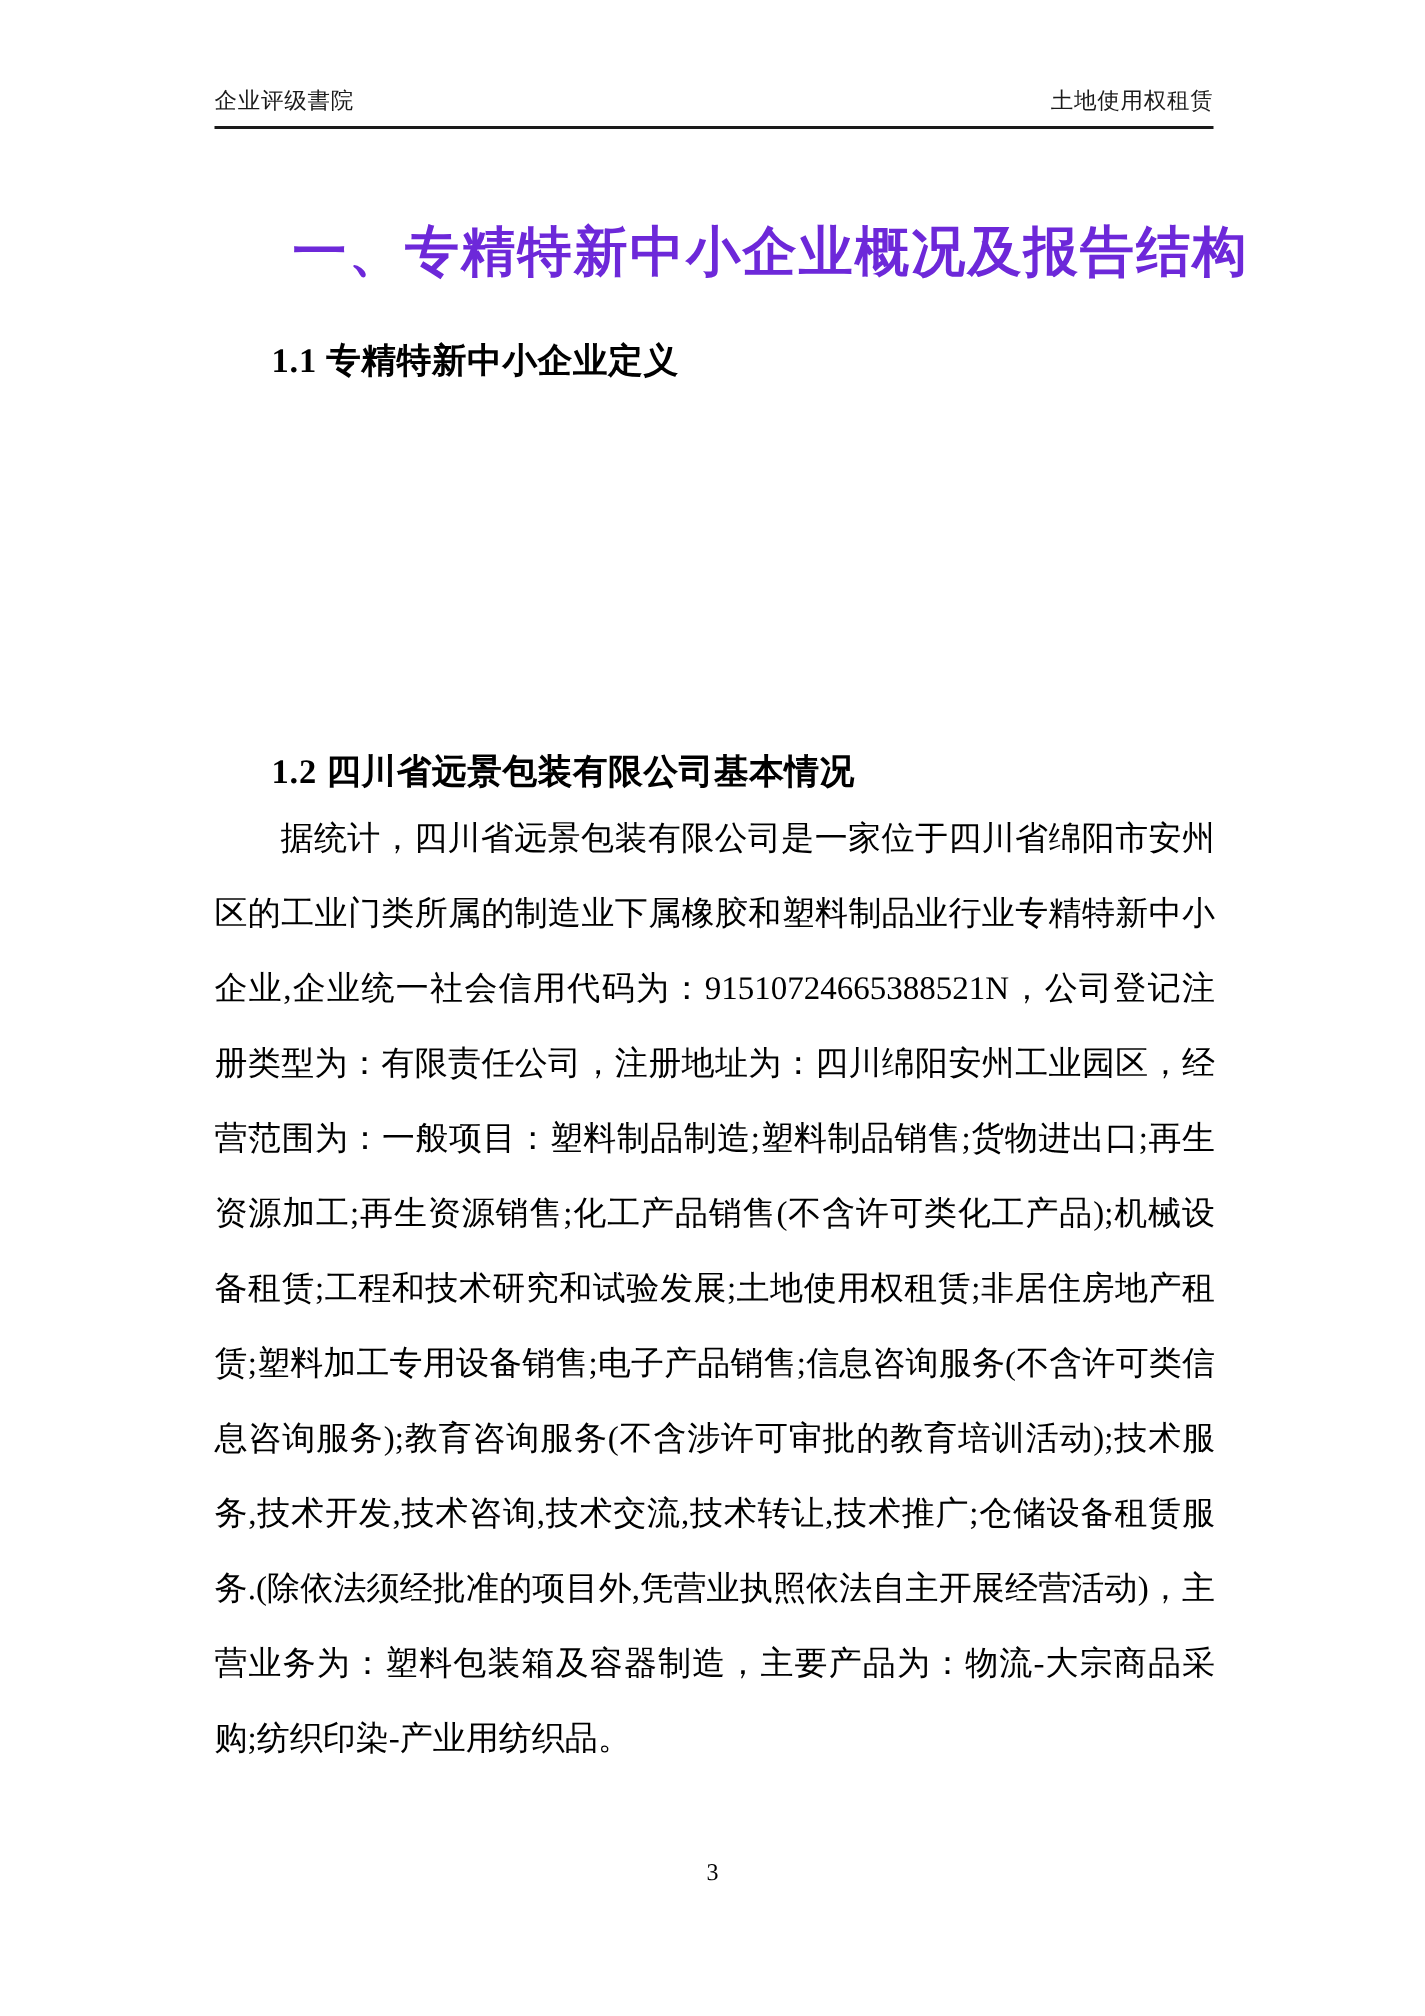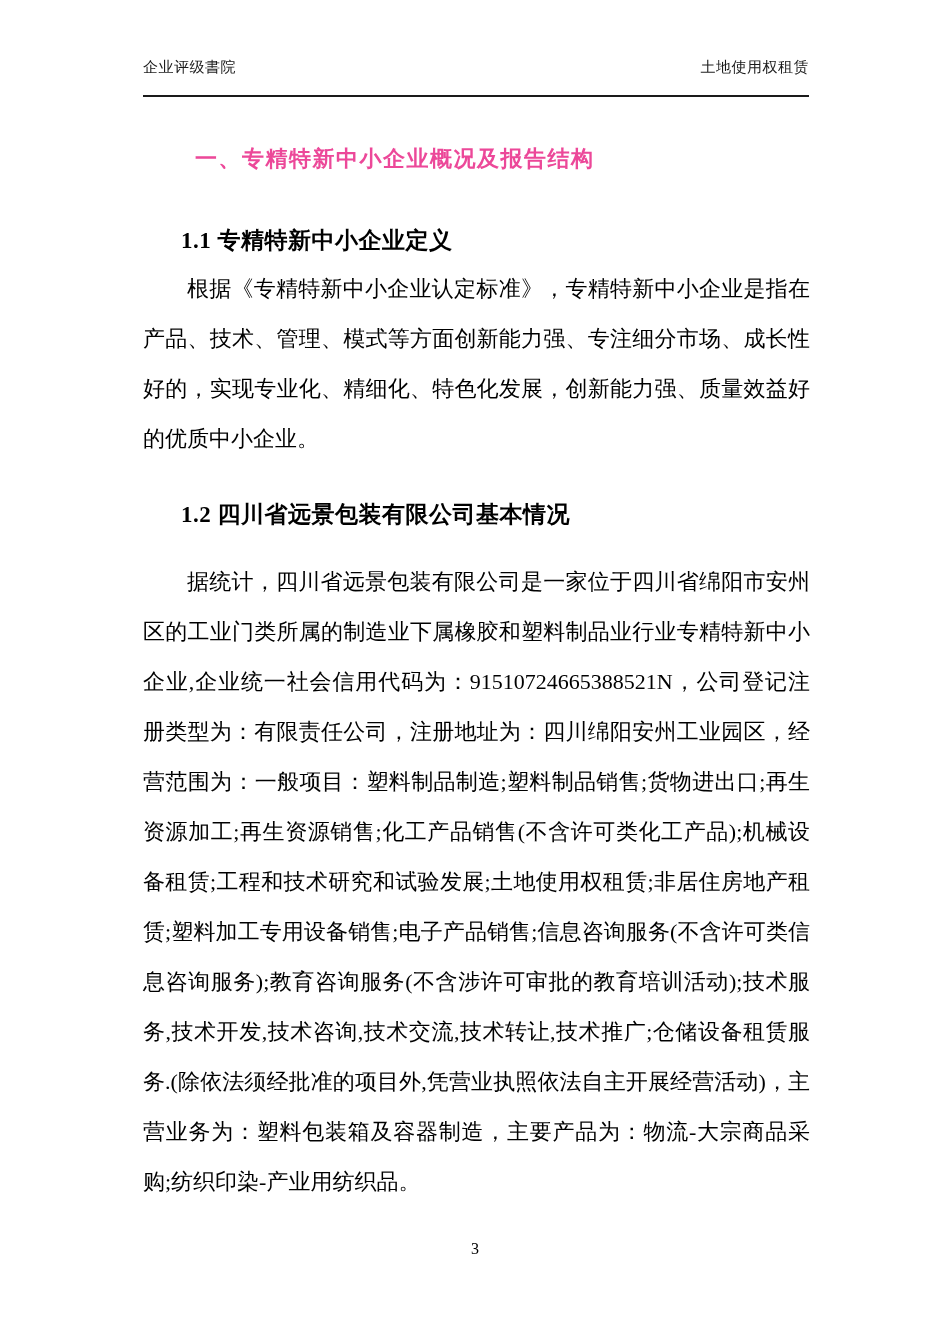--- a/index.html
+++ b/index.html
@@ -22,33 +22,33 @@
     left: 143px;
     top: 58px;
     width: 666px;
     display: flex;
     justify-content: space-between;
     align-items: flex-end;
     font-family: "Liberation Sans", sans-serif;
     font-size: 15px;
     color: #1a1a1a;
     border-bottom: 2.5px solid #1a1a1a;
-    padding-bottom: 18px;
+    padding-bottom: 7px;
     letter-spacing: 0.5px;
   }
   .h1 {
     position: absolute;
     left: 195px;
     top: 144px;
     margin: 0;
-    font-size: 22px;
+    font-size: 36px;
     font-weight: bold;
     letter-spacing: 1.5px;
     white-space: nowrap;
-    color: #ec4899;
+    color: #6d28d9;
   }
   .h2 {
     position: absolute;
     left: 165px;
     margin: 16px;
     font-size: 23px;
     font-weight: bold;
     letter-spacing: 0.5px;
     white-space: nowrap;
     color: #000000;
@@ -61,21 +61,21 @@
     width: 667px;
     margin: 0;
     font-size: 22px;
     line-height: 50px;
     text-align: justify;
     text-justify: inter-ideograph;
     text-indent: 2em;
     color: #000000;
   }
   .p1 { top: 264px; }
-  .p2 { top: 557px; }
+  .p2 { top: 534px; }
   .doc-footer {
     position: absolute;
     left: 0;
     top: 1240px;
     width: 950px;
     text-align: center;
     font-size: 16px;
     color: #000000;
   }
 </style>
@@ -86,21 +86,20 @@
 
   <header class="doc-header">
     <span>企业评级書院</span>
     <span>土地使用权租赁</span>
   </header>
 
   <h1 class="h1">一、专精特新中小企业概况及报告结构</h1>
 
   <h2 class="h2 h2-first">1.1 专精特新中小企业定义</h2>
 
-  <p class="para p1">根据《专精特新中小企业认定标准》，专精特新中小企业是指在产品、技术、管理、模式等方面创新能力强、专注细分市场、成长性好的，实现专业化、精细化、特色化发展，创新能力强、质量效益好的优质中小企业。</p>
 
   <h2 class="h2 h2-second">1.2 四川省远景包装有限公司基本情况</h2>
 
   <p class="para p2">据统计，四川省远景包装有限公司是一家位于四川省绵阳市安州区的工业门类所属的制造业下属橡胶和塑料制品业行业专精特新中小企业,企业统一社会信用代码为：91510724665388521N，公司登记注册类型为：有限责任公司，注册地址为：四川绵阳安州工业园区，经营范围为：一般项目：塑料制品制造;塑料制品销售;货物进出口;再生资源加工;再生资源销售;化工产品销售(不含许可类化工产品);机械设备租赁;工程和技术研究和试验发展;土地使用权租赁;非居住房地产租赁;塑料加工专用设备销售;电子产品销售;信息咨询服务(不含许可类信息咨询服务);教育咨询服务(不含涉许可审批的教育培训活动);技术服务,技术开发,技术咨询,技术交流,技术转让,技术推广;仓储设备租赁服务.(除依法须经批准的项目外,凭营业执照依法自主开展经营活动)，主营业务为：塑料包装箱及容器制造，主要产品为：物流-大宗商品采购;纺织印染-产业用纺织品。</p>
 
   <footer class="doc-footer">
     <span>3</span>
   </footer>
 
 </div>

